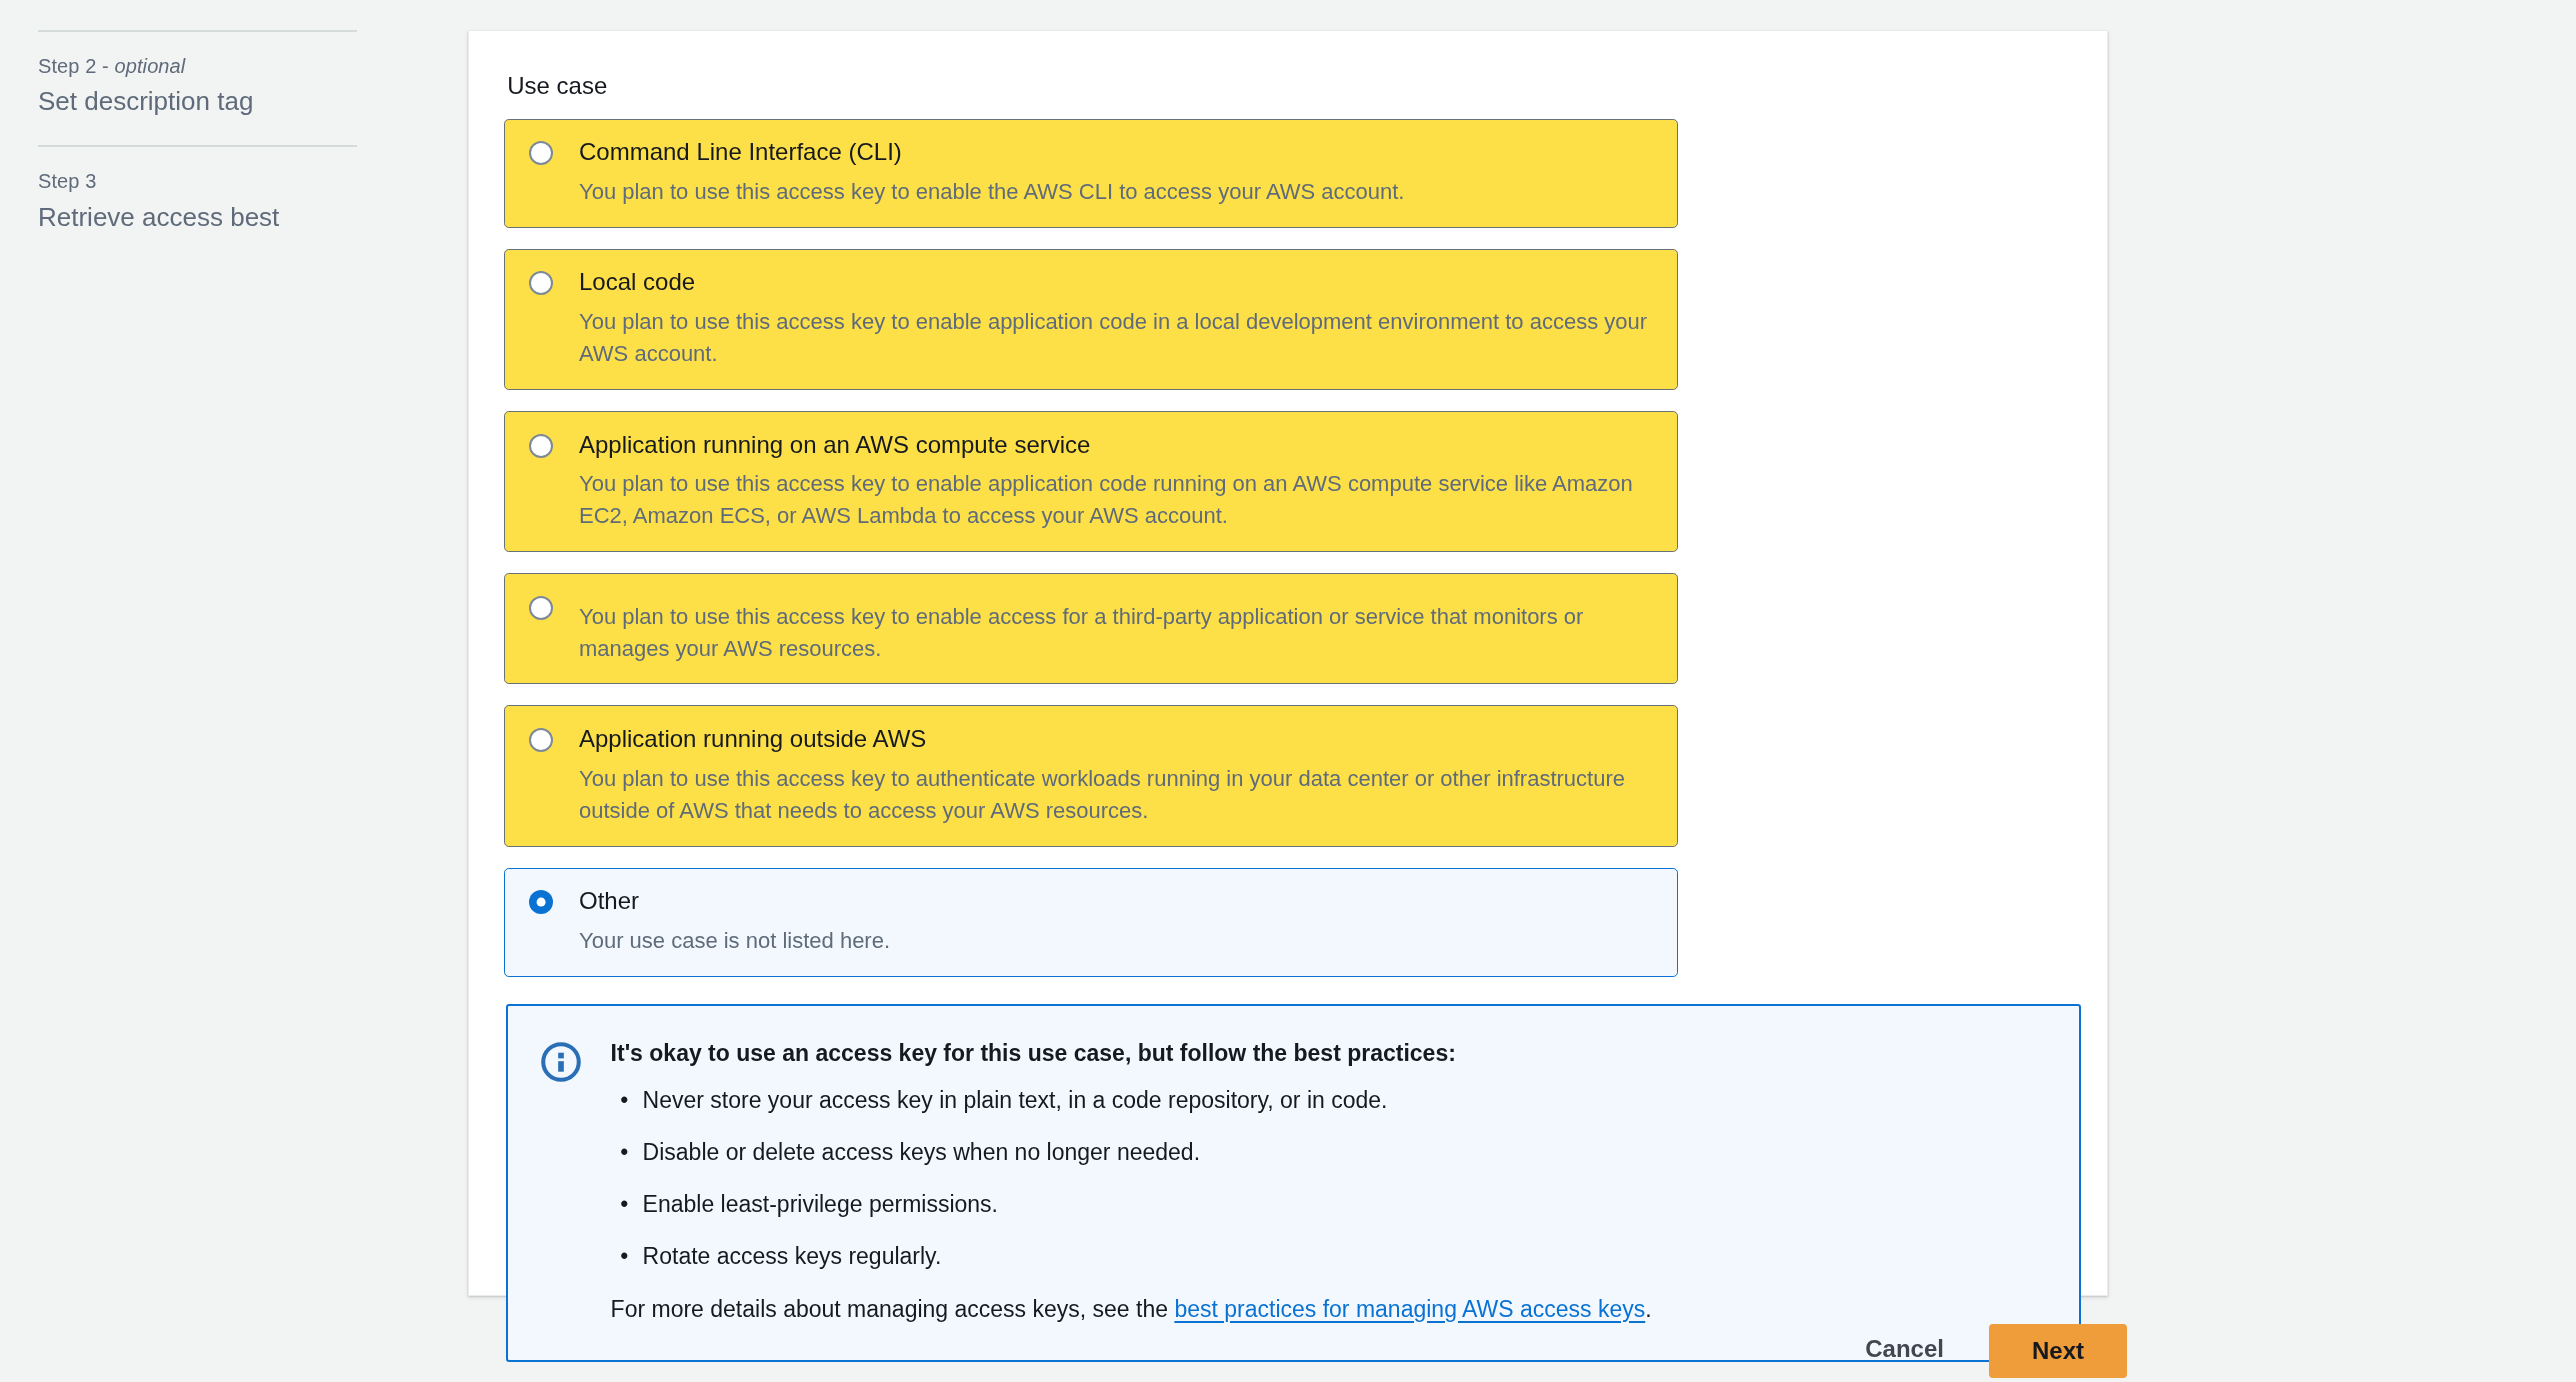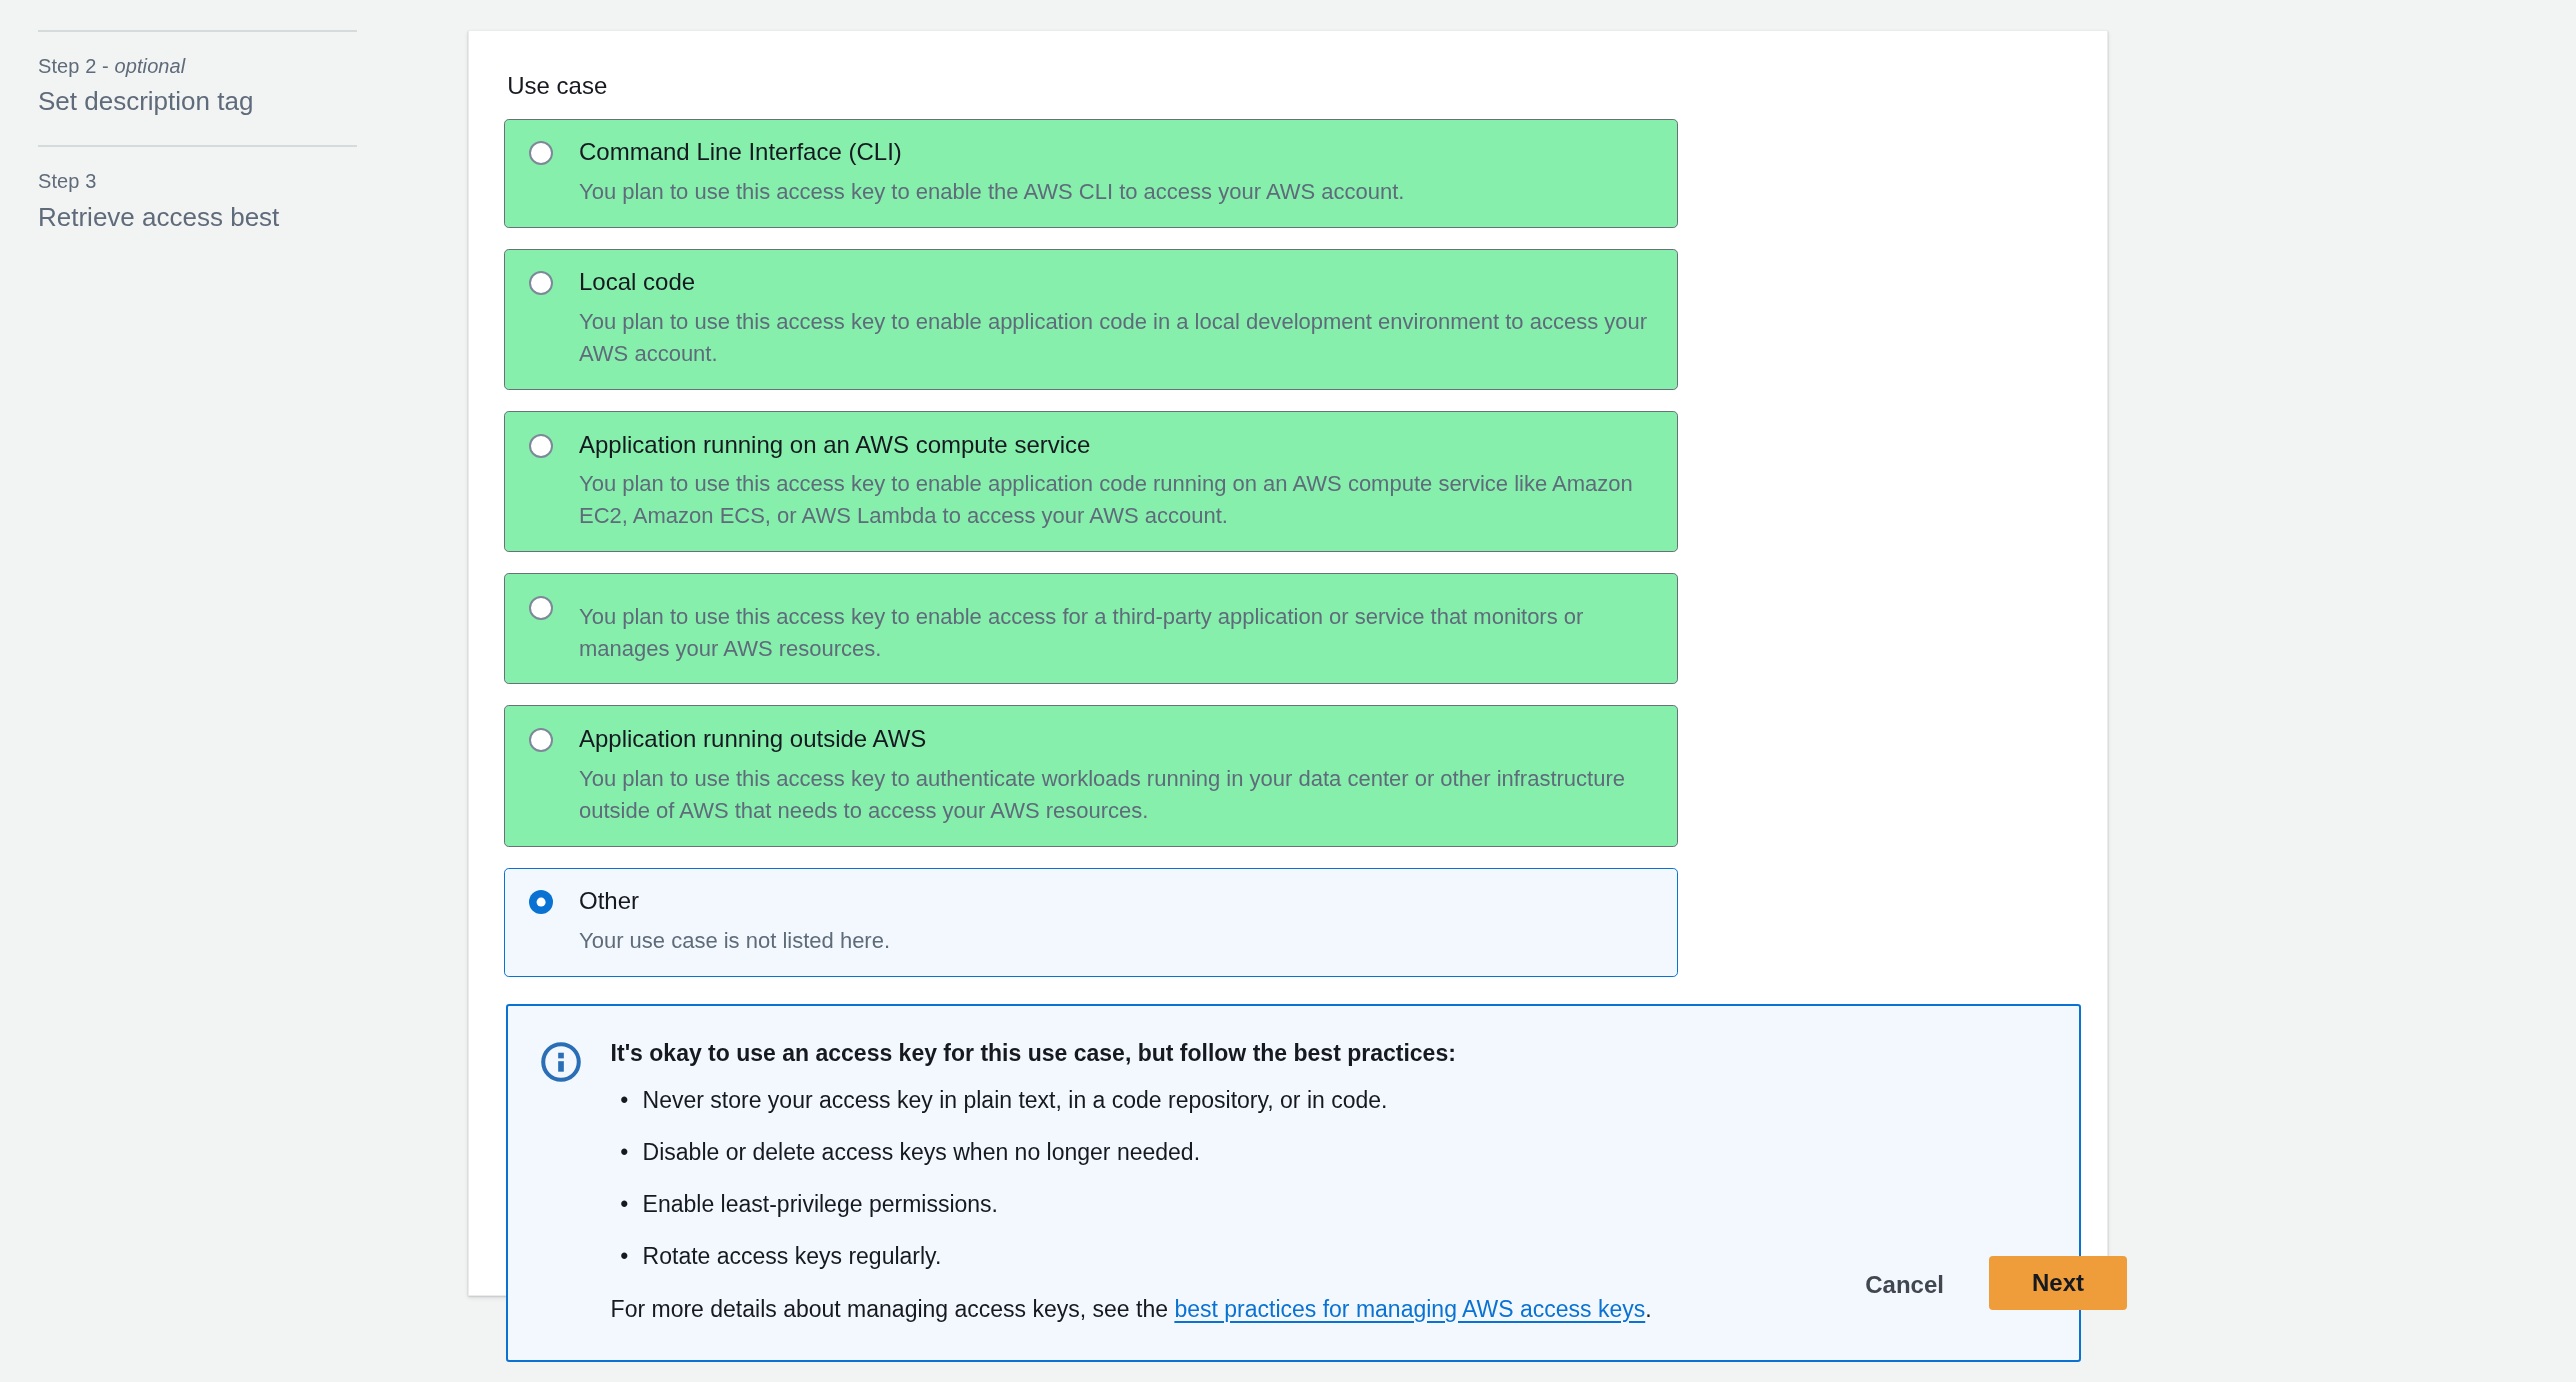--- a/index.html
+++ b/index.html
@@ -91,21 +91,21 @@
 
   
   .usecase-list {
     display: block;
   }
 
   .usecase-card {
     position: relative;
     border: 1.6px solid #687078;
     border-radius: 4.8px;
-    background: #86efac;
+    background: #fde047;
     padding: 17.6px 24px 19px 24px;
     margin-bottom: 21px;
     width: 1174px;
     cursor: pointer;
   }
 
   .usecase-card.selected {
     border-color: #0972d3;
     background: #f2f8fd;
   }
@@ -230,25 +230,25 @@
     color: #0972d3;
     text-decoration: underline;
     text-underline-offset: 4px;
     cursor: pointer;
   }
 
   
   .footer-actions {
     position: absolute;
     left: 487px;
-    top: 1253px;
+    top: 1324px;
     width: 1640px;
     height: 57px;
     display: flex;
-    align-items: flex-end;
+    align-items: flex-start;
     justify-content: flex-end;
   }
 
   .btn-cancel {
     font-size: 24px;
     font-weight: bold;
     color: #414750;
     background: transparent;
     border: none;
     padding: 11.2px 21px;

